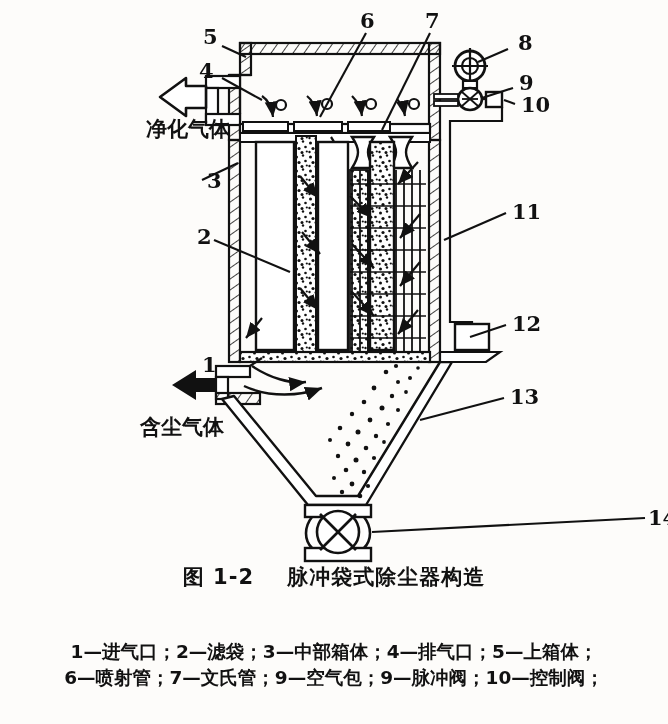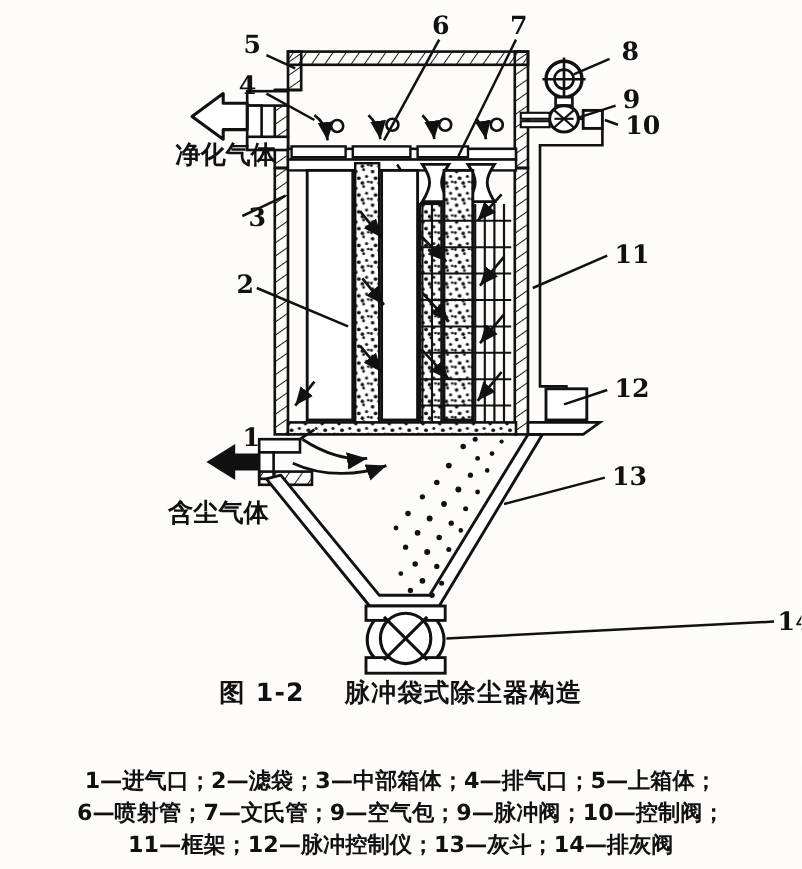--- a/index.html
+++ b/index.html
@@ -343,16 +343,15 @@
     </g>
 
     <text class="cn-label" x="146" y="136">净化气体</text>
     <text class="cn-label" x="140" y="434">含尘气体</text>
   </svg>
 
   <div class="caption-block">
     <div class="fig-caption">图 1-2    脉冲袋式除尘器构造</div>
     <div class="legend-line l1">1—进气口；2—滤袋；3—中部箱体；4—排气口；5—上箱体；</div>
     <div class="legend-line l2">6—喷射管；7—文氏管；9—空气包；9—脉冲阀；10—控制阀；</div>
-    <div class="legend-line l3">11—框架；12—脉冲控制仪；13—灰斗；14—排灰阀</div>
   </div>
 
 </div>
 
 </body></html>

